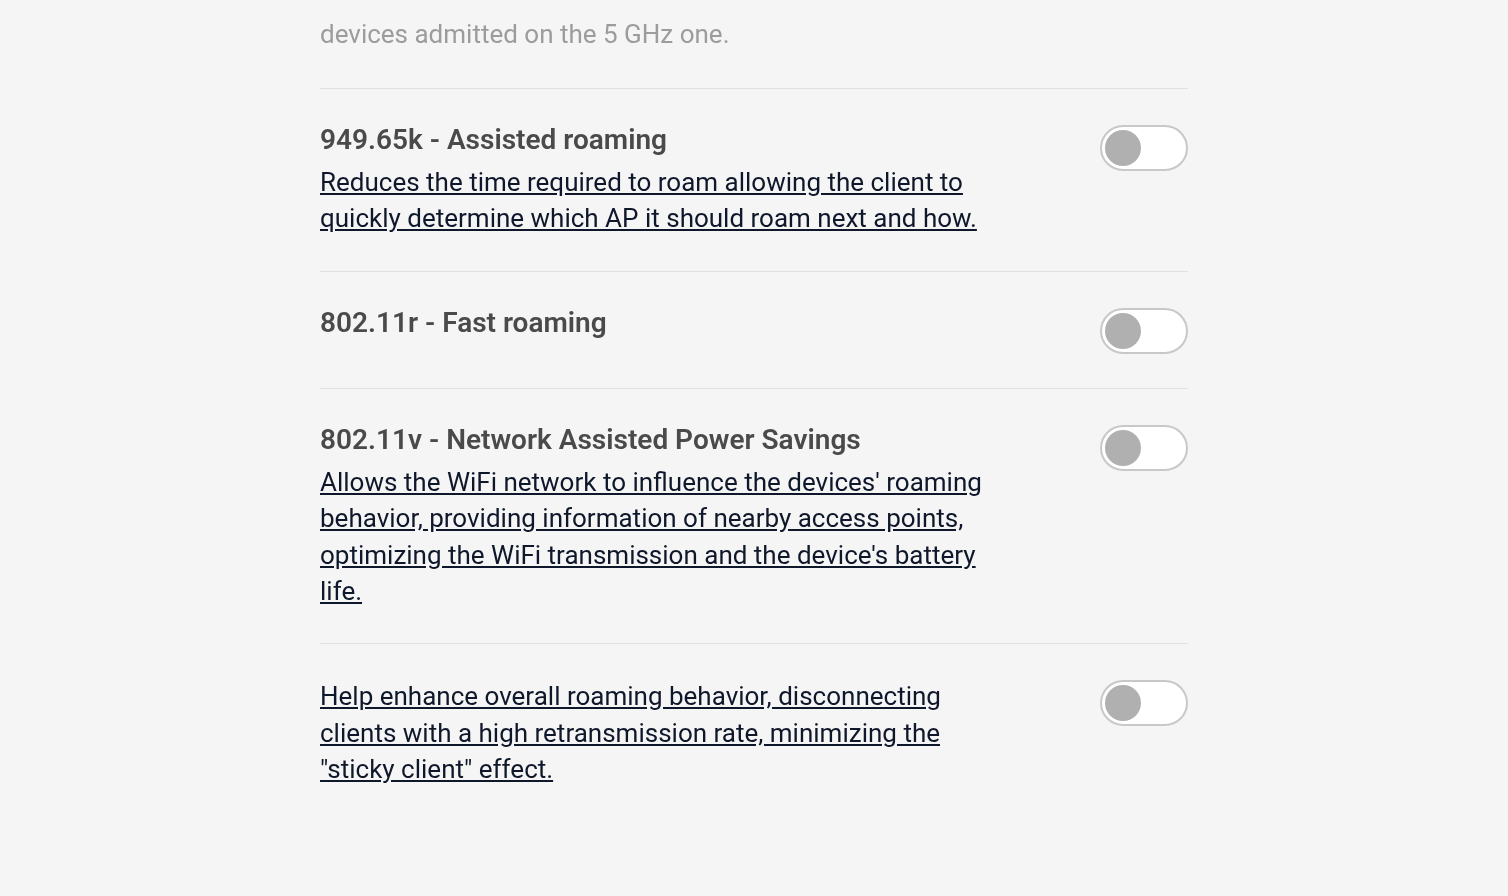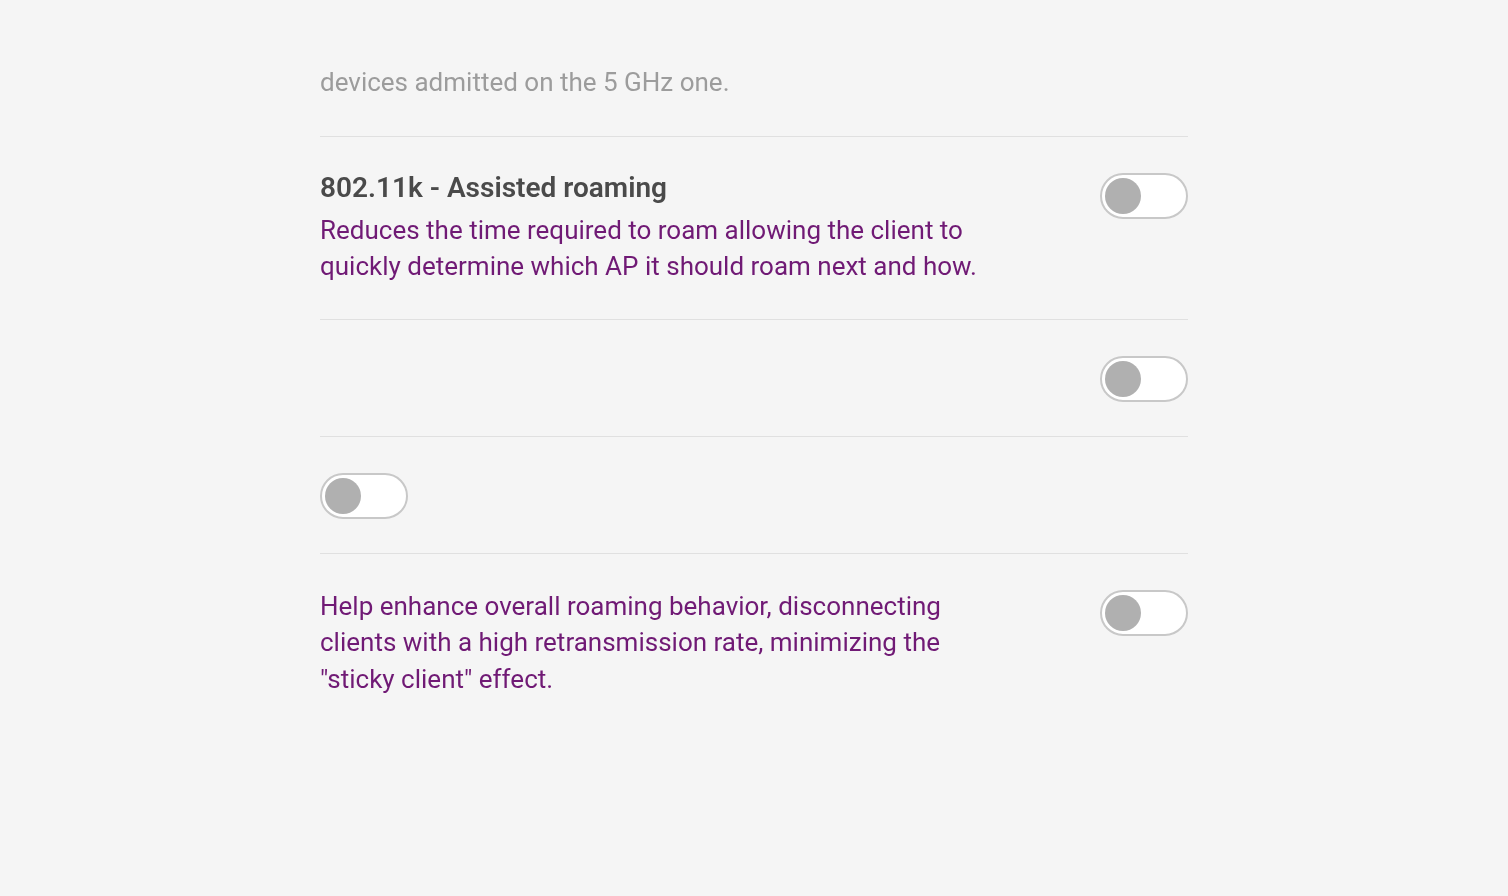--- a/index.html
+++ b/index.html
@@ -16,21 +16,21 @@
     }
     .container {
       width: 868px;
       margin: 0 auto;
       padding-top: 0;
     }
     .partial-text {
       color: #9c9c9c;
       font-size: 26px;
       line-height: 1.4;
-      padding: 100px 0 36px 0;
+      padding: 52px 0 36px 0;
       overflow: hidden;
       position: relative;
     }
     .partial-text-inner {
       position: absolute;
       bottom: 36px;
       left: 0;
     }
     .divider {
       height: 1px;
@@ -48,24 +48,25 @@
       max-width: 720px;
       padding-right: 40px;
     }
     .setting-title {
       color: #4a4a4a;
       font-size: 28px;
       font-weight: 600;
       margin-bottom: 8px;
     }
     .setting-description {
-      color: #701a75;
+      color: #0f172a;
       font-size: 26px;
       line-height: 1.4;
       font-weight: 400;
+      text-decoration: underline;
     }
     .toggle {
       width: 88px;
       height: 46px;
       background-color: #ffffff;
       border: 2px solid #c8c8c8;
       border-radius: 23px;
       position: relative;
       cursor: pointer;
       flex-shrink: 0;
@@ -88,41 +89,46 @@
 <div class="container">
 
   <div class="partial-text">
     <div class="partial-text-inner">devices admitted on the 5 GHz one.</div>
   </div>
 
   <div class="divider"></div>
 
   <div class="setting-row">
     <div class="setting-text">
-      <div class="setting-title">802.11k - Assisted roaming</div>
+      <div class="setting-title">949.65k - Assisted roaming</div>
       <div class="setting-description">Reduces the time required to roam allowing the client to quickly determine which AP it should roam next and how.</div>
     </div>
     <div class="toggle">
       <div class="toggle-knob"></div>
     </div>
   </div>
 
   <div class="divider"></div>
 
   <div class="setting-row">
     <div class="setting-text">
+      <div class="setting-title">802.11r - Fast roaming</div>
     </div>
     <div class="toggle">
       <div class="toggle-knob"></div>
     </div>
   </div>
 
   <div class="divider"></div>
 
   <div class="setting-row">
+    <div class="setting-text">
+      <div class="setting-title">802.11v - Network Assisted Power Savings</div>
+      <div class="setting-description">Allows the WiFi network to influence the devices' roaming behavior, providing information of nearby access points, optimizing the WiFi transmission and the device's battery life.</div>
+    </div>
     <div class="toggle">
       <div class="toggle-knob"></div>
     </div>
   </div>
 
   <div class="divider"></div>
 
   <div class="setting-row">
     <div class="setting-text">
       <div class="setting-description">Help enhance overall roaming behavior, disconnecting clients with a high retransmission rate, minimizing the "sticky client" effect.</div>

